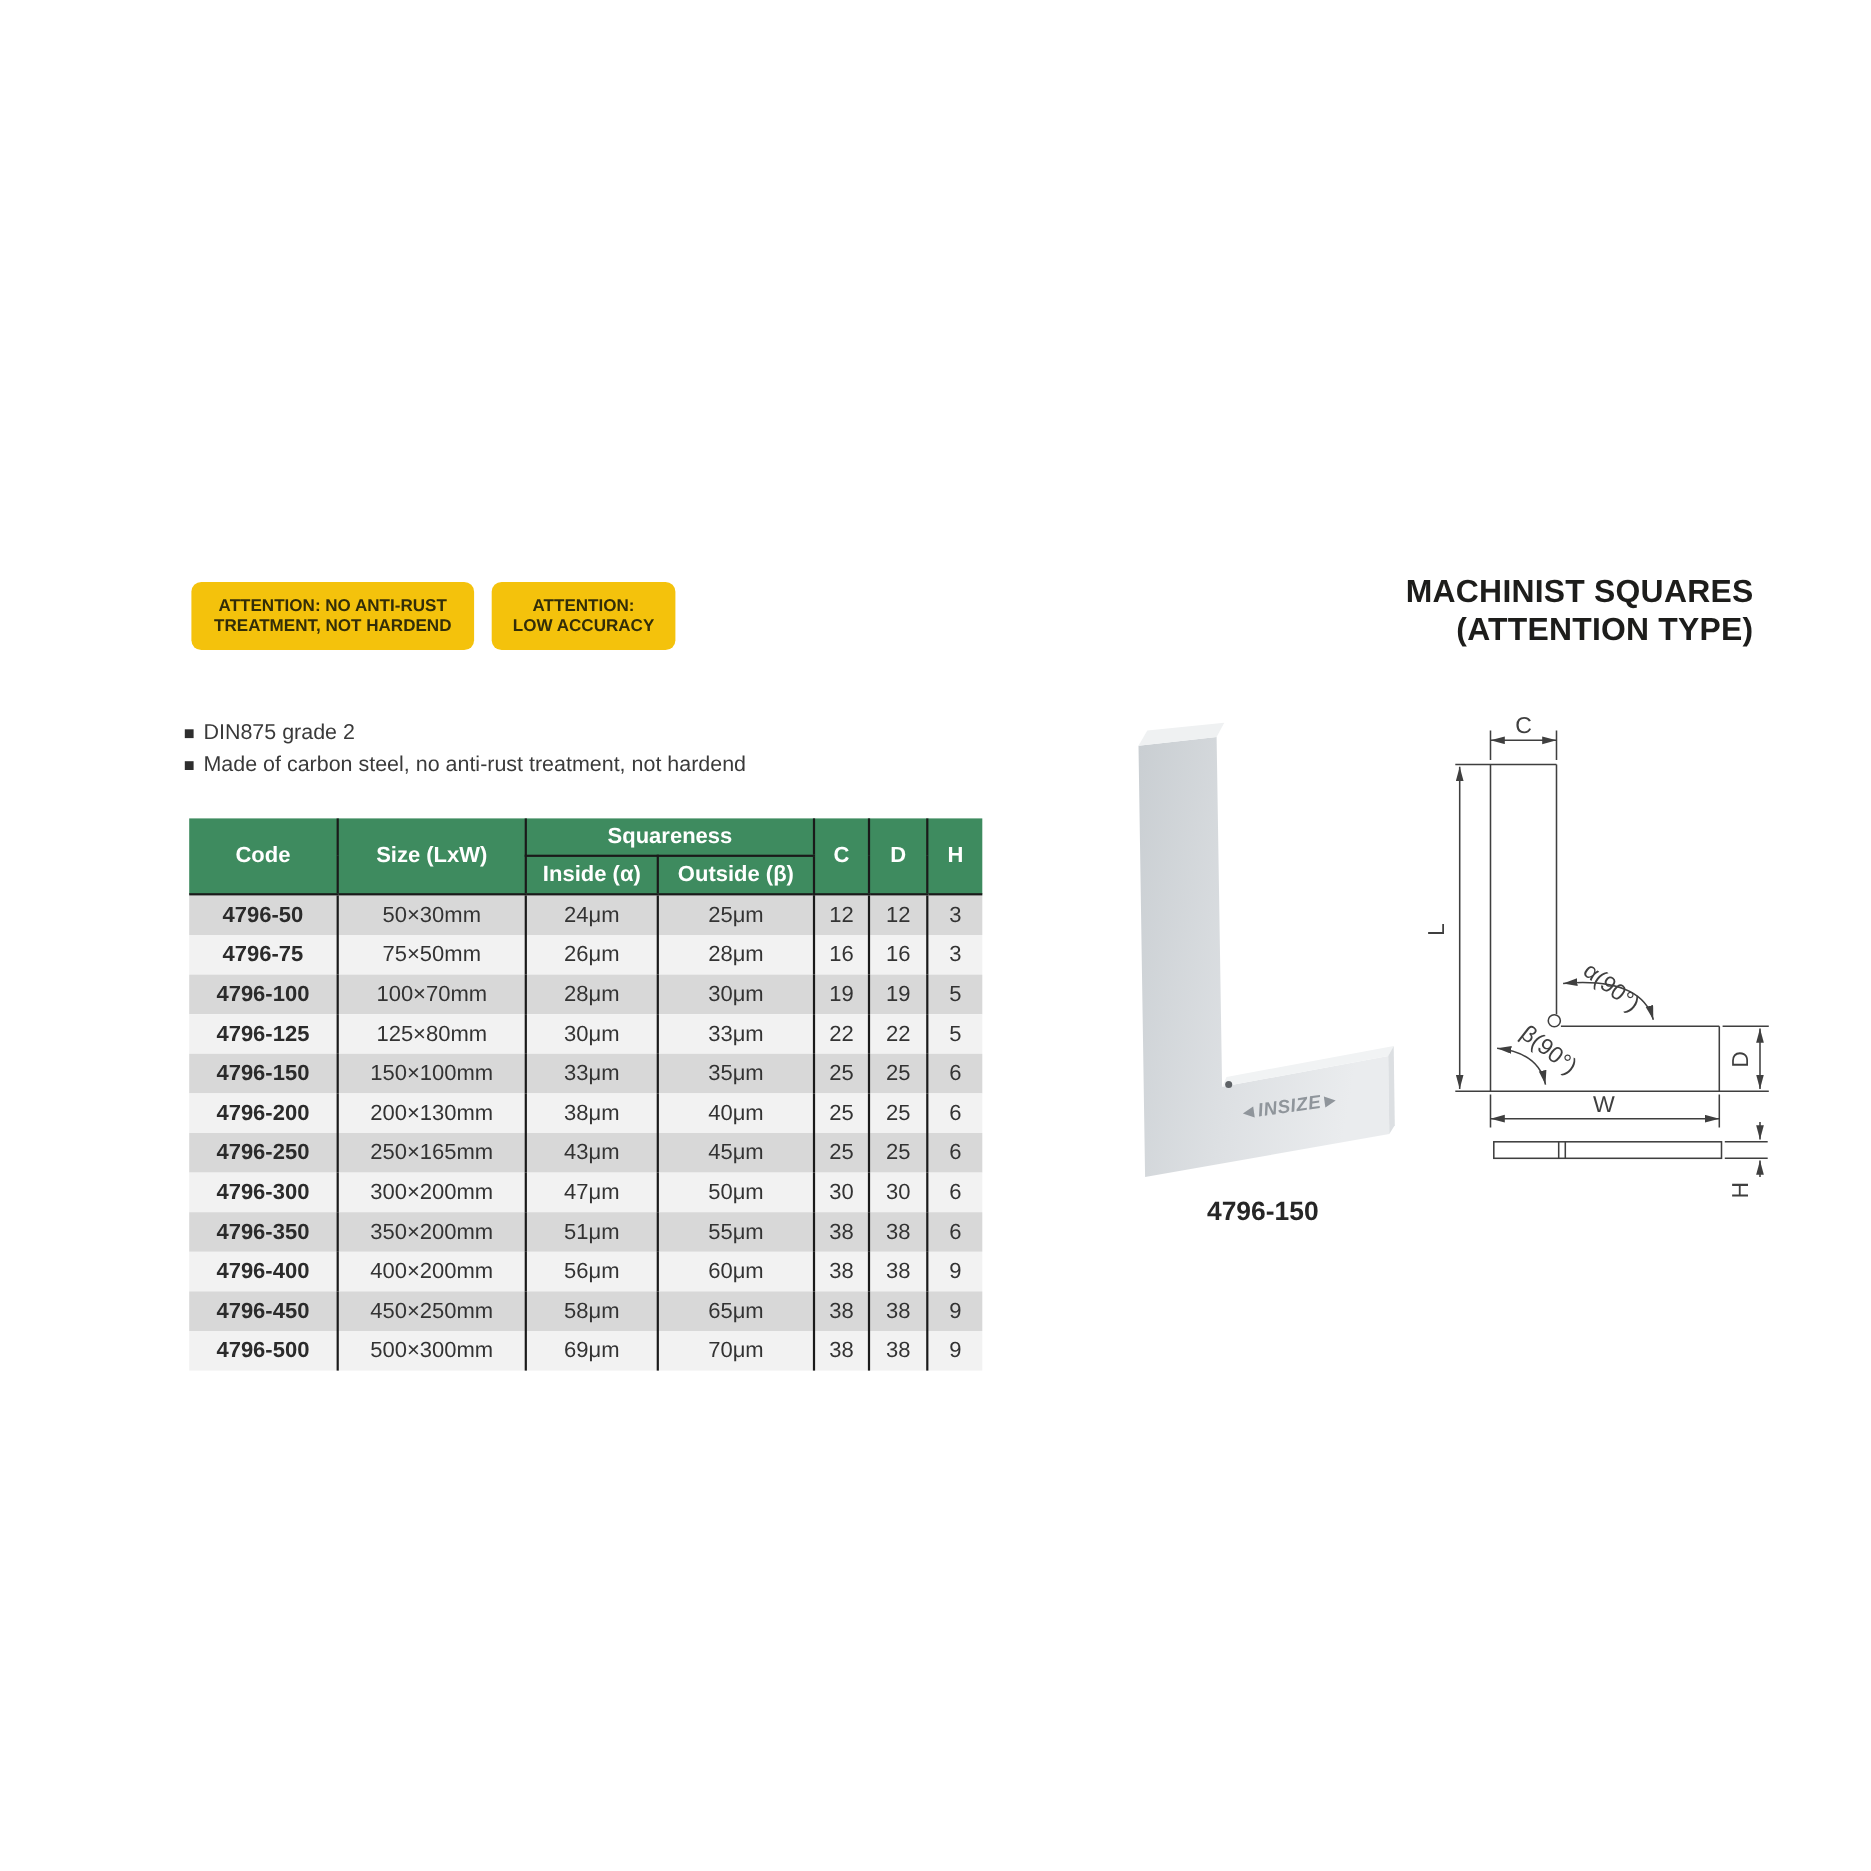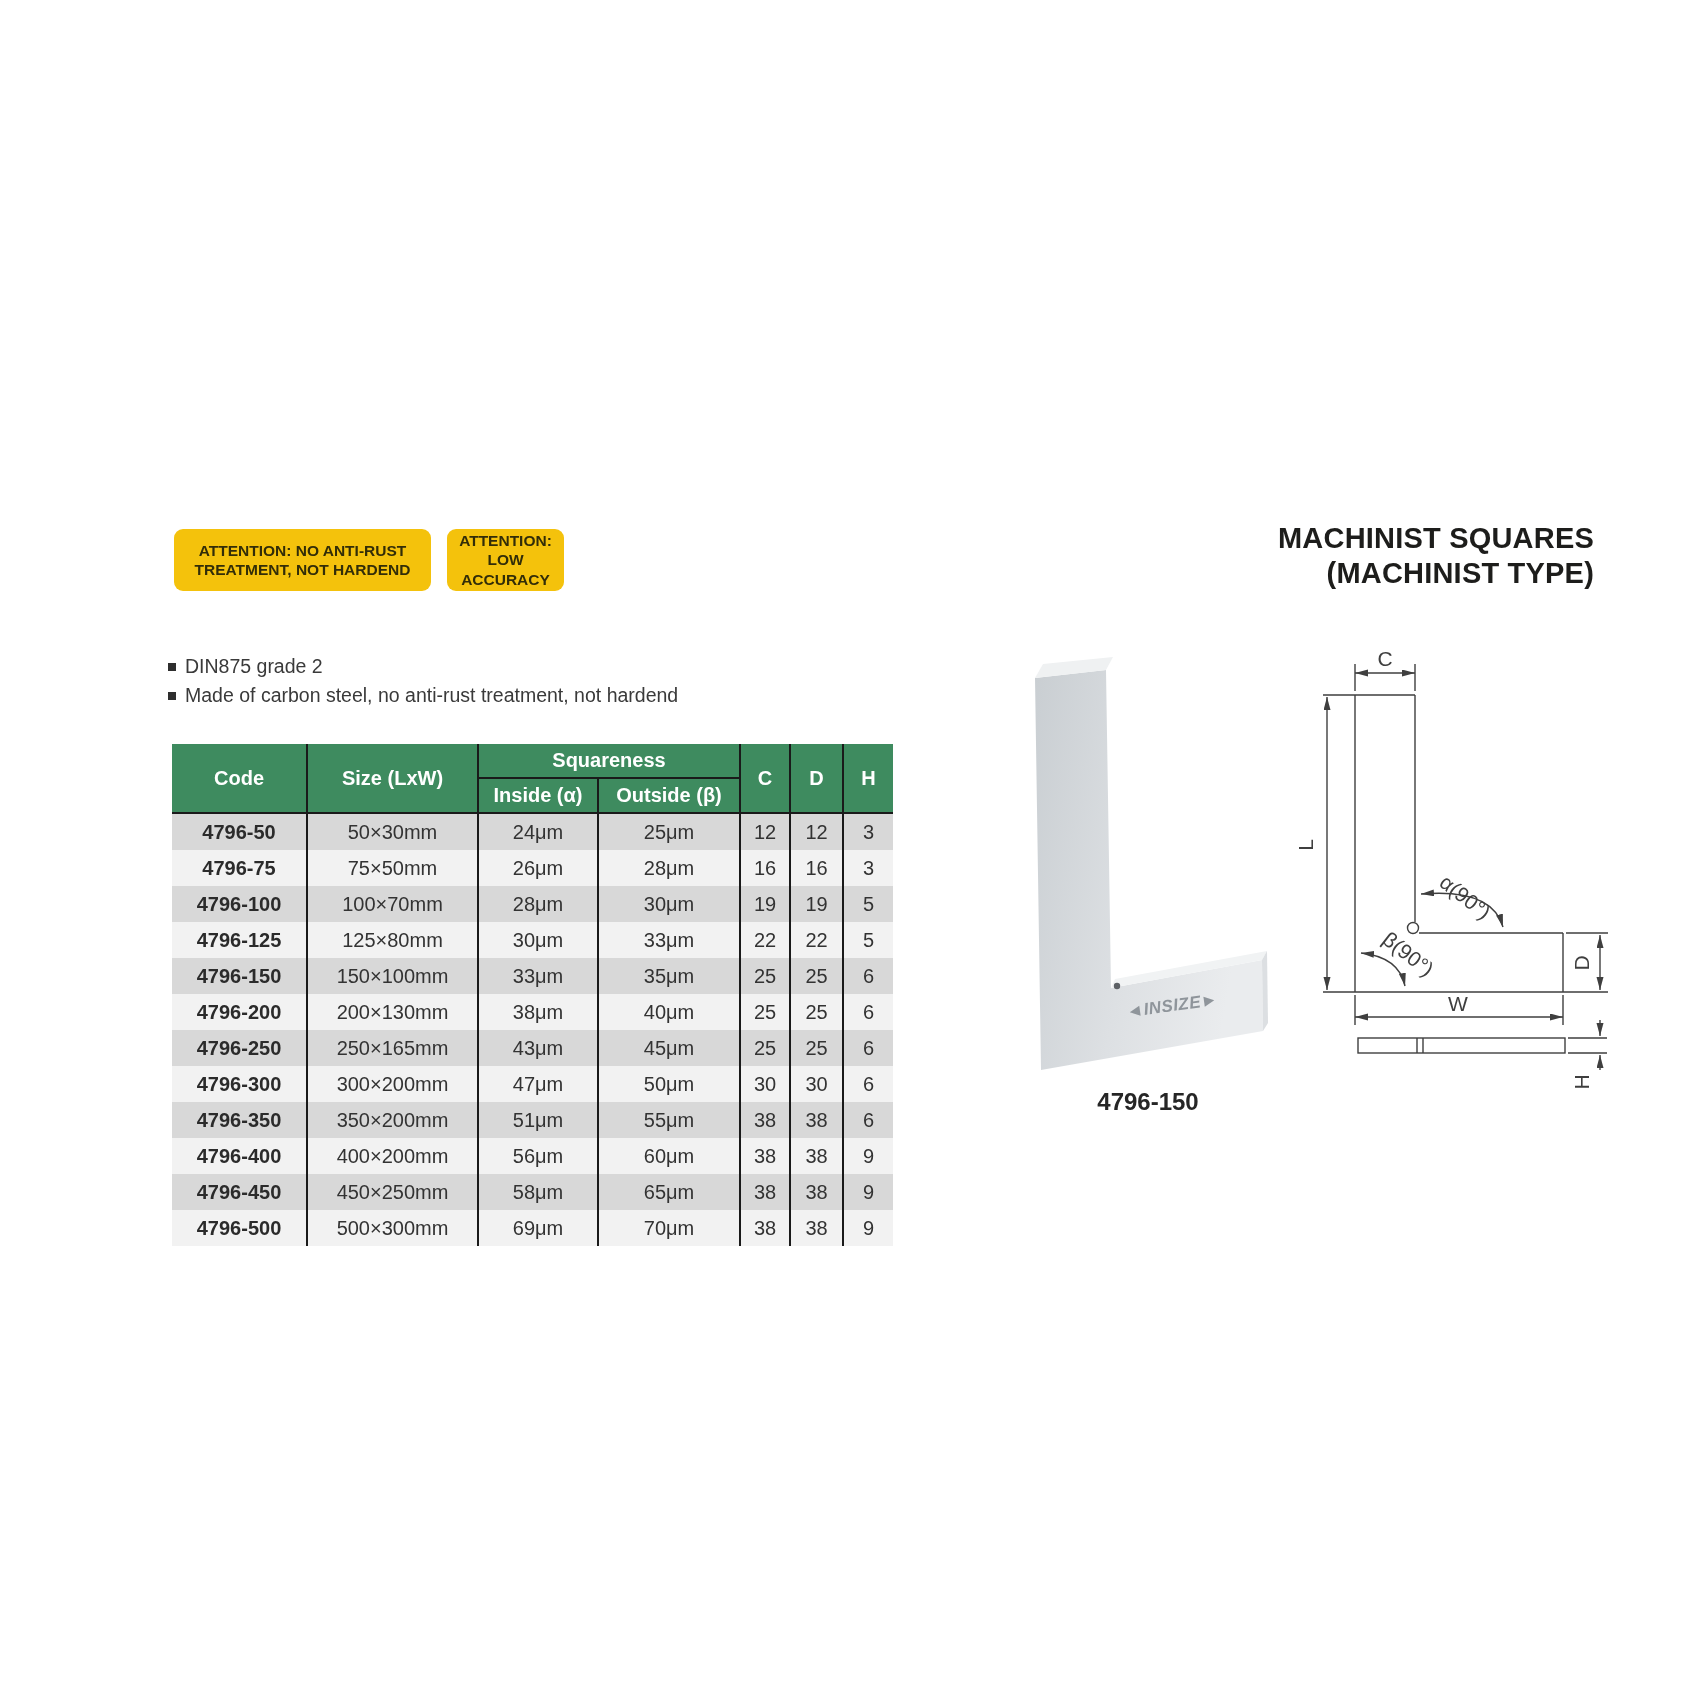--- a/index.html
+++ b/index.html
@@ -4,21 +4,21 @@
 <style>
   html,body{margin:0;padding:0;background:#fff;}
   .page{position:relative;width:1701px;height:1701px;background:#ffffff;
         font-family:"Liberation Sans",sans-serif;overflow:hidden;}
 
   
   .badge{position:absolute;background:#F4C20C;border-radius:9px;
          display:flex;flex-direction:column;align-items:center;justify-content:center;
          font-weight:bold;font-size:15.5px;line-height:19.5px;color:#322d08;text-align:center;}
   .badge-1{left:174px;top:529px;width:257px;height:62px;}
-  .badge-2{left:447px;top:529px;width:117px;height:62px;}
+  .badge-2{left:447px;top:529px;width:167px;height:62px;}
 
   
   .title{position:absolute;top:521px;right:107px;margin:0;text-align:right;
          font-size:29px;line-height:35px;font-weight:bold;color:#1d1d1b;letter-spacing:0.2px;}
 
   
   .features{position:absolute;left:168px;top:655px;margin:0;padding:0;list-style:none;
             font-size:19.5px;color:#3a3a3a;}
   .features li{display:flex;align-items:center;margin-bottom:6px;}
   .features .sq{width:8px;height:8px;background:#2e2e2e;margin-right:9px;flex:none;}
@@ -59,21 +59,21 @@
     <span>ATTENTION: NO ANTI-RUST</span>
     <span>TREATMENT, NOT HARDEND</span>
   </div>
   <div class="badge badge-2">
     <span>ATTENTION:</span>
     <span>LOW ACCURACY</span>
   </div>
 
   <h1 class="title">
     <span>MACHINIST SQUARES</span><br>
-    <span>(MACHINIST TYPE)</span>
+    <span>(ATTENTION TYPE)</span>
   </h1>
 
   <ul class="features">
     <li>
       <span class="sq"></span>
       <span>DIN875 grade 2</span>
     </li>
     <li>
       <span class="sq"></span>
       <span>Made of carbon steel, no anti-rust treatment, not hardend</span>

